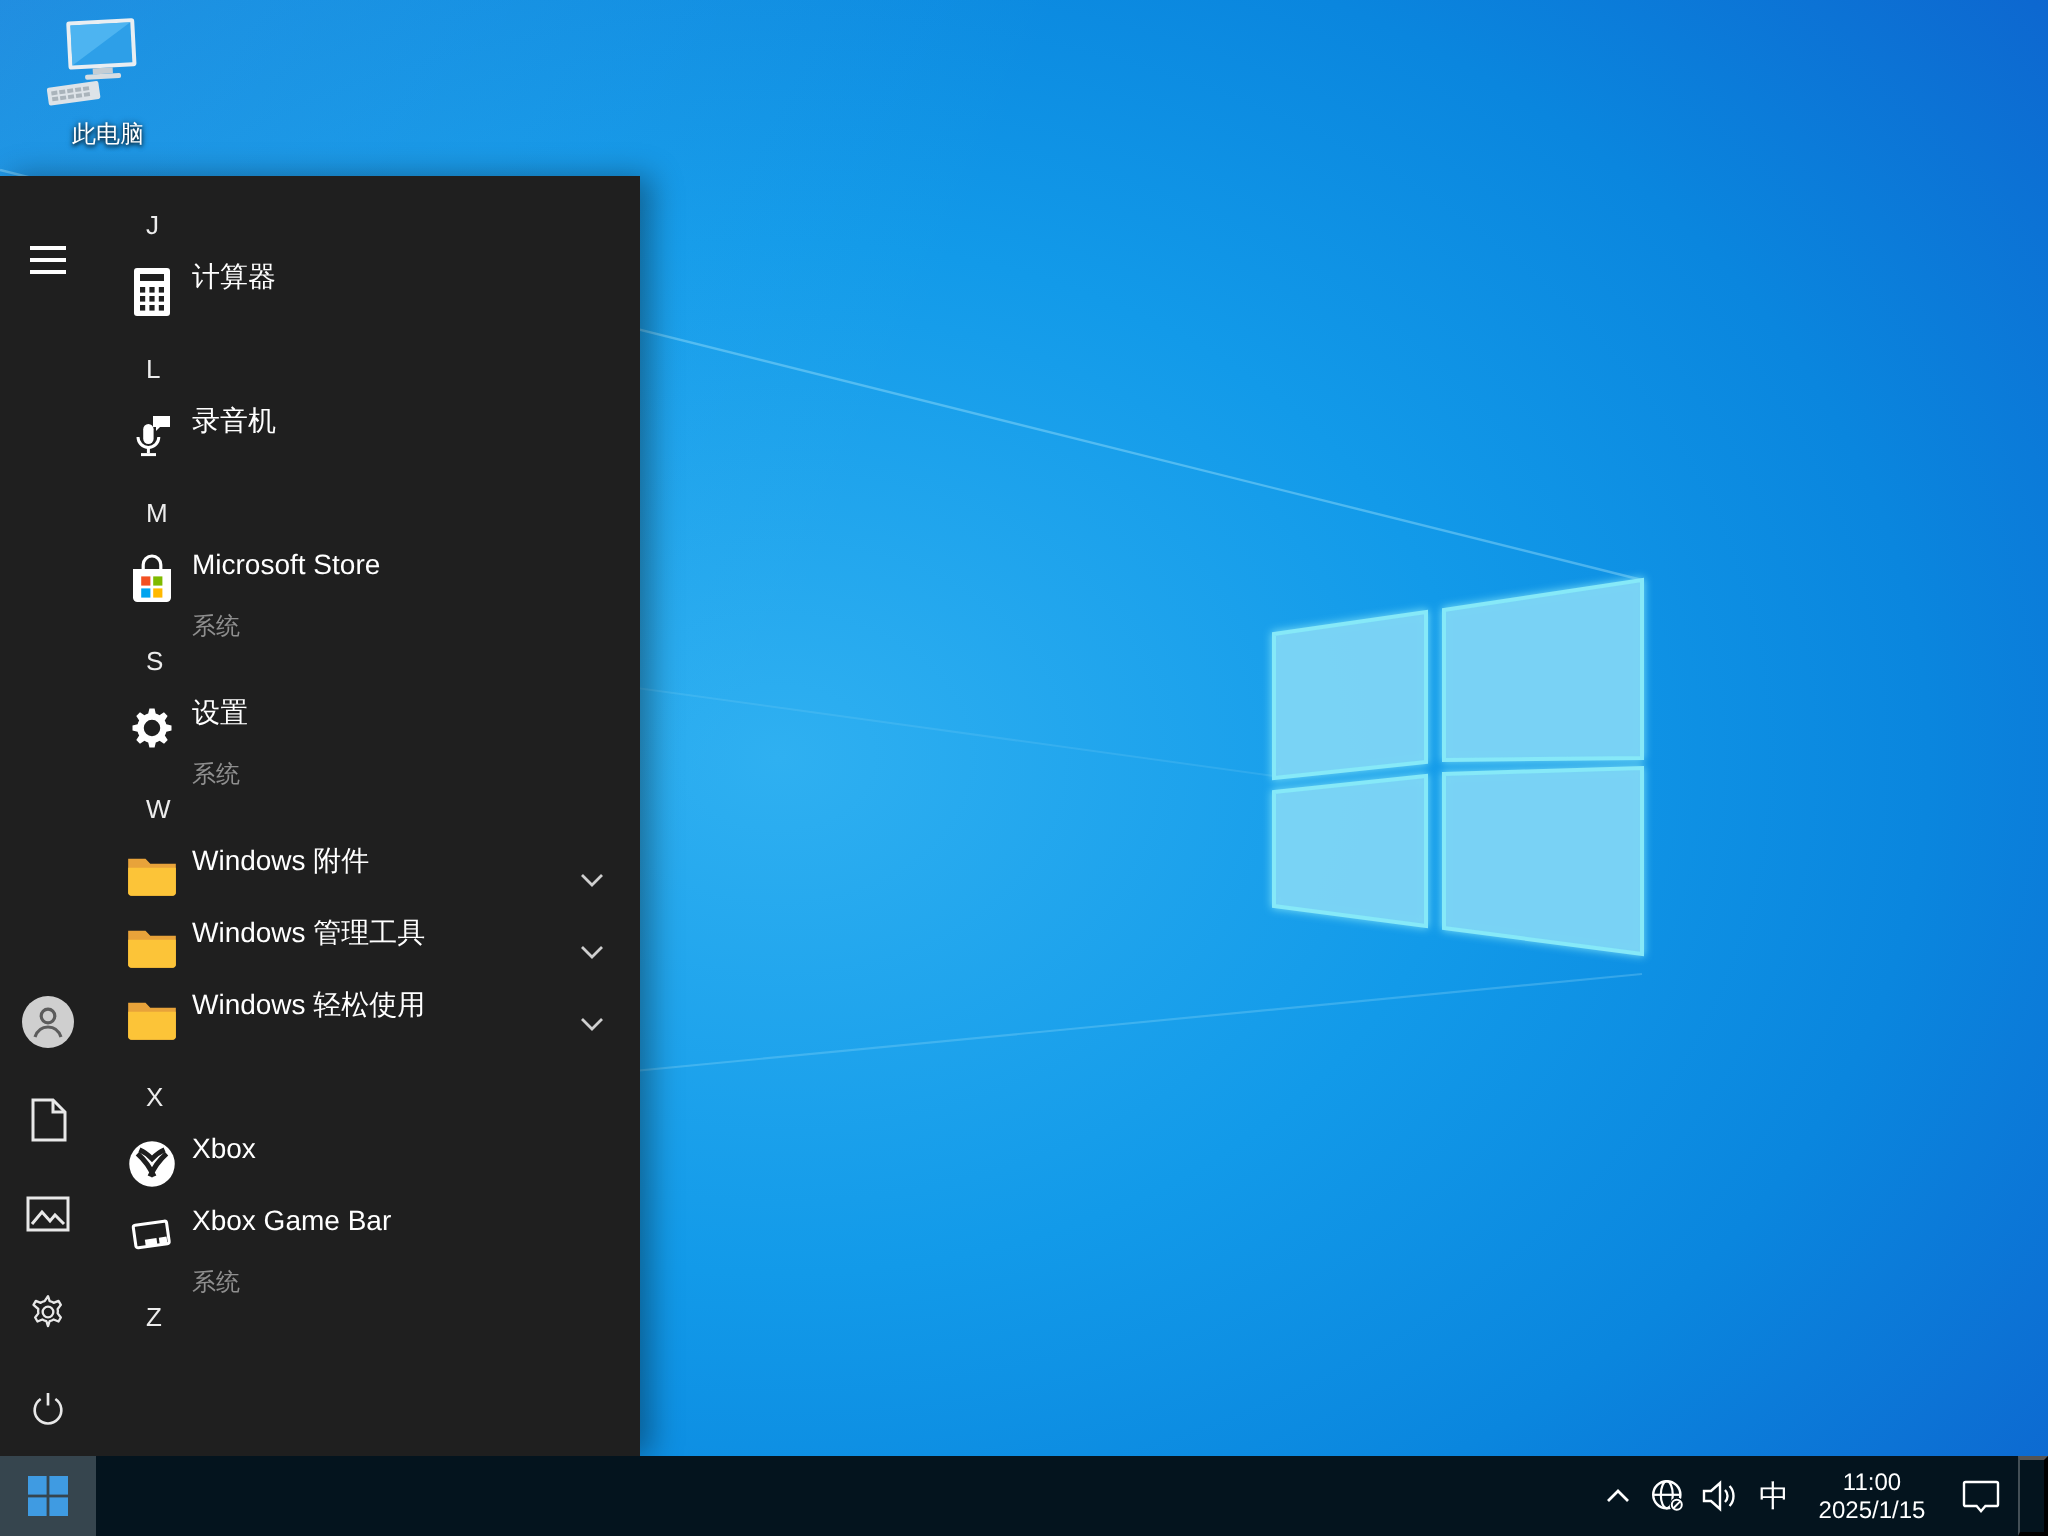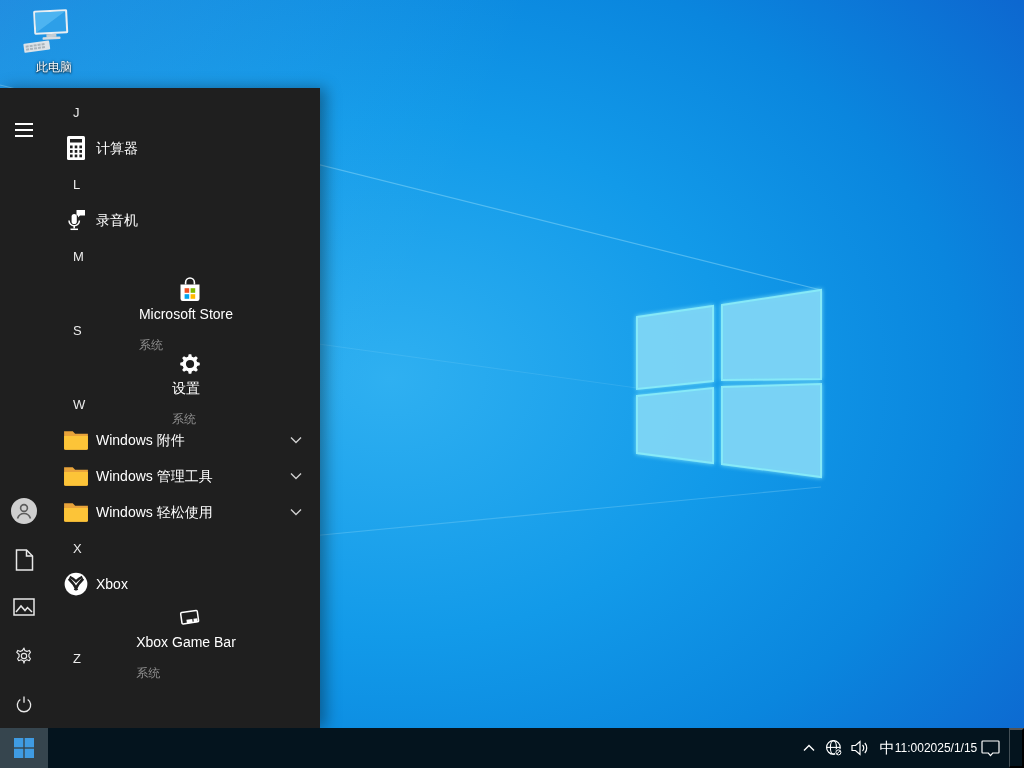--- a/index.html
+++ b/index.html
@@ -35,22 +35,22 @@
   .rail-btn{
     position:absolute;left:0;width:48px;height:48px;background:transparent;border:none;
     display:flex;align-items:center;justify-content:center;padding:0;cursor:pointer;
   }
   .app-list{
     position:absolute;left:48px;top:0;width:272px;height:640px;
     overflow:hidden;padding-top:6px;box-sizing:border-box;
   }
   .sec-h{height:36px;display:flex;align-items:center;padding-left:25px;}
   .sec-h span{color:#ececec;font-size:13px;}
-  .app-row{height:36px;display:flex;align-items:center;position:relative;}
-  .app-row.two{height:38px;flex-direction:column;}
+  .app-row{height:36px;display:flex;align-items:flex-start;position:relative;}
+  .app-row.two{height:38px;}
   .app-row .ic{width:32px;height:32px;margin-left:12px;display:flex;align-items:center;justify-content:center;flex:0 0 32px;}
   .app-row .txt{margin-left:4px;display:flex;flex-direction:column;justify-content:center;}
   .app-row .nm{color:#fff;font-size:14px;line-height:16px;white-space:nowrap;}
   .app-row .sub{color:#8f8f8f;font-size:12px;line-height:14px;margin-top:16px;}
   .chev{position:absolute;right:18px;top:50%;transform:translateY(-50%);}
   
   .taskbar{
     position:absolute;left:0;top:728px;width:1024px;height:40px;
     background:#04141e;display:flex;align-items:stretch;
   }
@@ -59,21 +59,21 @@
     display:flex;align-items:center;justify-content:center;
   }
   .tray{margin-left:auto;display:flex;align-items:stretch;}
   .tray-btn{
     background:transparent;border:none;padding:0;cursor:pointer;
     display:flex;align-items:center;justify-content:center;width:24px;height:40px;color:#fff;
   }
   .tray-btn.wide{width:26px;}
   .ime{font-size:15px;color:#fff;width:28px;}
   .clock{
-    width:70px;display:flex;align-items:center;justify-content:center;
+    width:70px;display:flex;flex-direction:column;align-items:center;justify-content:center;
     color:#fff;font-size:12px;line-height:14.5px;cursor:default;
   }
   .show-desk{width:5px;border-left:1px solid rgba(255,255,255,.25);background:transparent;cursor:pointer;}
 </style>
 </head>
 <body>
 
 <div class="desktop">
   <svg class="wallpaper-svg" width="1024" height="728" viewBox="0 0 1024 728">
     <defs>

